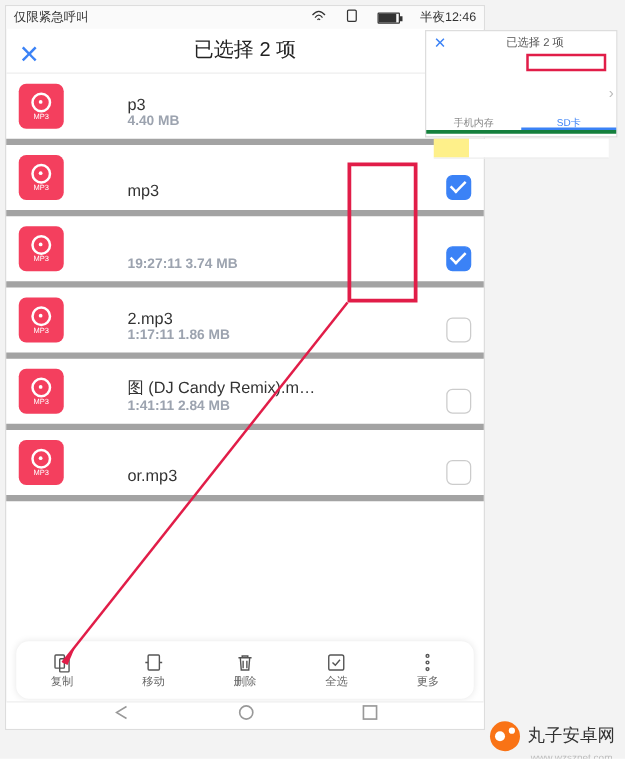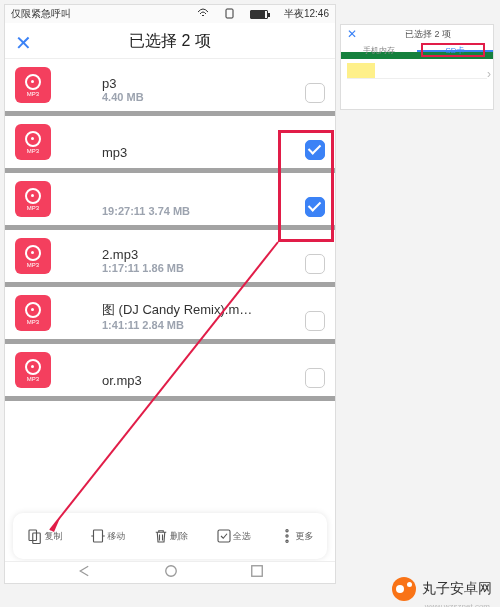--- a/index.html
+++ b/index.html
@@ -1,18 +1,18 @@
 <!DOCTYPE html>
 <html><head>
 <meta charset="utf-8">
 <style>
   * { box-sizing: border-box; margin: 0; padding: 0; font-family: -apple-system, sans-serif; }
   body { width: 500px; height: 607px; background: #f3f3f3; position: relative; overflow: hidden; }
 
-  .phone { position: absolute; left: 4px; top: 4px; width: 332px; height: 580px; background: #fff; border: 1px solid #ddd; }
+  .phone { position: absolute; left: 4px; top: 4px; width: 384px; height: 580px; background: #fff; border: 1px solid #ddd; }
   .statusbar { height: 18px; display: flex; align-items: center; padding: 0 6px; font-size: 10px; color: #333; background: #fafafa; }
   .statusbar .left { flex: 1; }
   .statusbar .right { display: flex; align-items: center; gap: 16px; }
   .batt { width: 18px; height: 9px; border: 1px solid #333; border-radius: 1px; position: relative; }
   .batt::after { content: ""; position: absolute; right: -3px; top: 2px; width: 2px; height: 4px; background: #333; }
   .batt i { display: block; width: 14px; height: 7px; background: #333; margin: 0; }
 
   .header { height: 36px; position: relative; border-bottom: 1px solid #eee; }
   .close { position: absolute; left: 10px; top: 8px; font-size: 20px; color: #3b82f6; }
   .title { text-align: center; line-height: 36px; font-size: 16px; color: #222; }
@@ -24,34 +24,34 @@
   .thumb .disc::after { content: ""; position: absolute; width: 3px; height: 3px; background: #fff; border-radius: 50%; top: 4px; left: 4px; }
   .thumb .lab { font-size: 6px; margin-top: 1px; }
   .info { flex: 1; padding-left: 10px; min-width: 0; }
   .name { font-size: 13px; color: #333; white-space: nowrap; overflow: hidden; text-overflow: ellipsis; }
   .meta { font-size: 11px; color: #9ca3af; white-space: nowrap; font-weight: bold; }
   .check { width: 20px; height: 20px; border: 1.5px solid #ccc; border-radius: 5px; position: relative; }
   .check.on { background: #3b82f6; border-color: #3b82f6; }
   .check.on::after { content: ""; position: absolute; left: 5px; top: 1px; width: 5px; height: 10px; border-right: 2px solid #fff; border-bottom: 2px solid #fff; transform: rotate(45deg); }
 
   .bottombar { position: absolute; bottom: 24px; left: 8px; right: 8px; height: 46px; background: #fff; border-radius: 10px; box-shadow: 0 0 6px rgba(0,0,0,.1); display: flex; justify-content: space-around; align-items: center; }
-  .act { display: flex; align-items: center; color: #666; font-size: 9px; }
+  .act { display: flex; flex-direction: column; align-items: center; color: #666; font-size: 9px; }
   .act svg { width: 18px; height: 18px; stroke: #555; fill: none; stroke-width: 1.5; }
 
   .navbar { position: absolute; left: 0; right: 0; bottom: 0; height: 22px; display: flex; justify-content: space-evenly; align-items: center; background: #fff; border-top: 1px solid #eee; }
   .navbar svg { stroke: #999; fill: none; stroke-width: 1.5; }
 
   
   .redbox { position: absolute; border: 3px solid #e11d48; }
 
   .inset { position: absolute; right: 6px; top: 24px; width: 154px; height: 86px; background: #fff; border: 1px solid #ddd; }
   .inset .ihead { height: 18px; display:flex; align-items:center; font-size:9px; color:#555; }
   .inset .ihead .ix { color:#3b82f6; padding:0 6px; font-size:12px; }
   .inset .ihead .ititle { flex:1; text-align:center; }
-  .inset .itabs { display:flex; height:16px; font-size:8px; border-bottom:7px solid #15803d; }
+  .inset .itabs { display:flex; height:16px; font-size:8px; border-bottom:3px solid #15803d;margin-top:48px; }
   .inset .itabs div { flex:1; text-align:center; color:#888; line-height:16px; }
   .inset .itabs .on { color:#3b82f6; border-bottom:2px solid #3b82f6; }
   .inset .iredbox { position:absolute; border:2px solid #e11d48; }
   .inset .irow { height:16px; margin:4px 6px; background:linear-gradient(90deg,#fef08a 20%,#fff 20%); border-bottom:1px solid #eee; }
   .inset .chev { position:absolute; right:2px; top:50%; color:#bbb; font-size:12px; }
 
   .brand { position: absolute; right: 8px; bottom: 6px; display: flex; align-items: center; gap: 6px; }
   .brand .logo { width: 24px; height: 24px; border-radius: 50%; background: #f97316; position: relative; }
   .brand .logo::before { content: ""; position: absolute; width: 8px; height: 8px; background: #fff; border-radius: 50%; left: 4px; top: 8px; }
   .brand .logo::after { content: ""; position: absolute; width: 5px; height: 5px; background: #fff; border-radius: 50%; right: 4px; top: 5px; }

